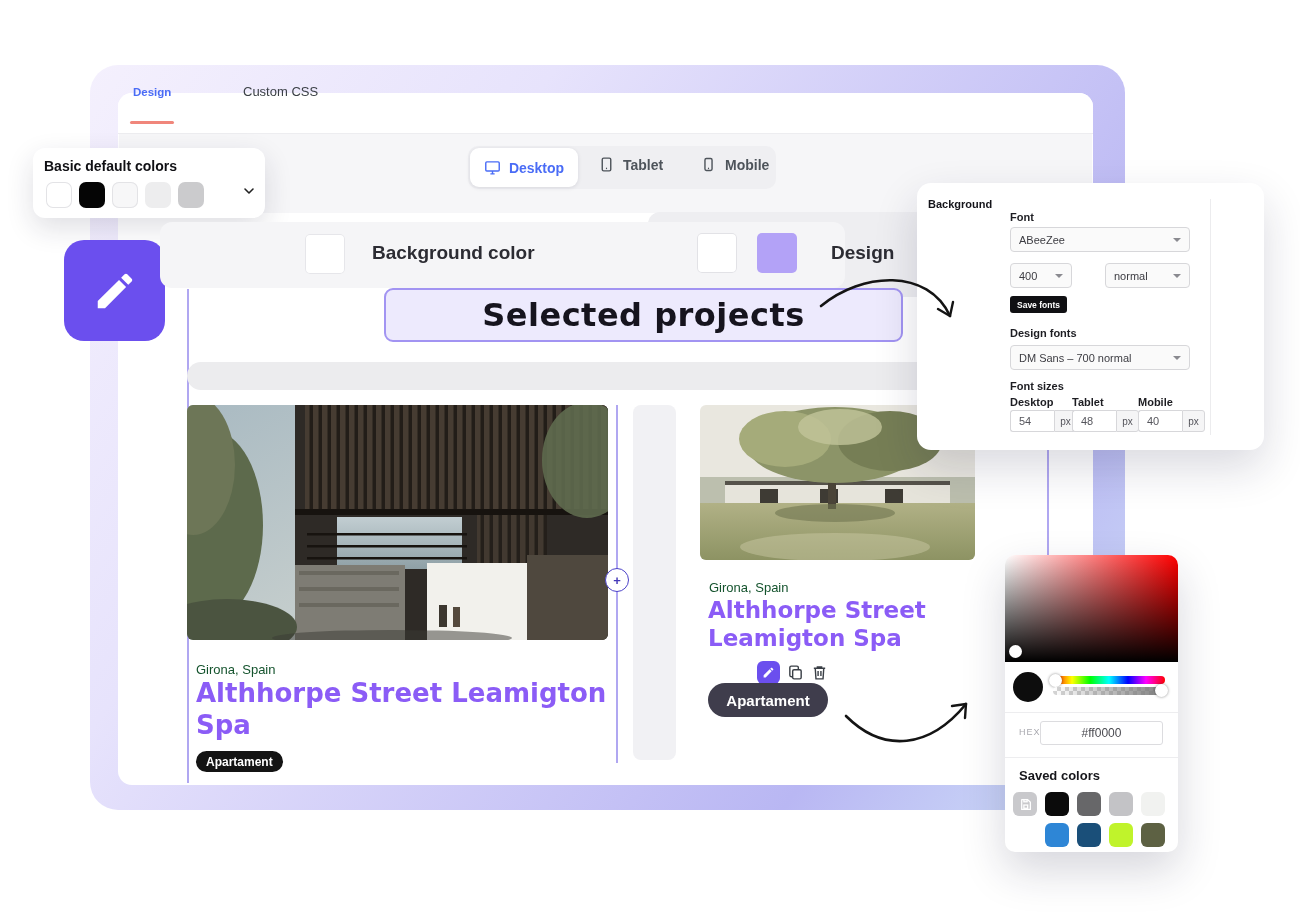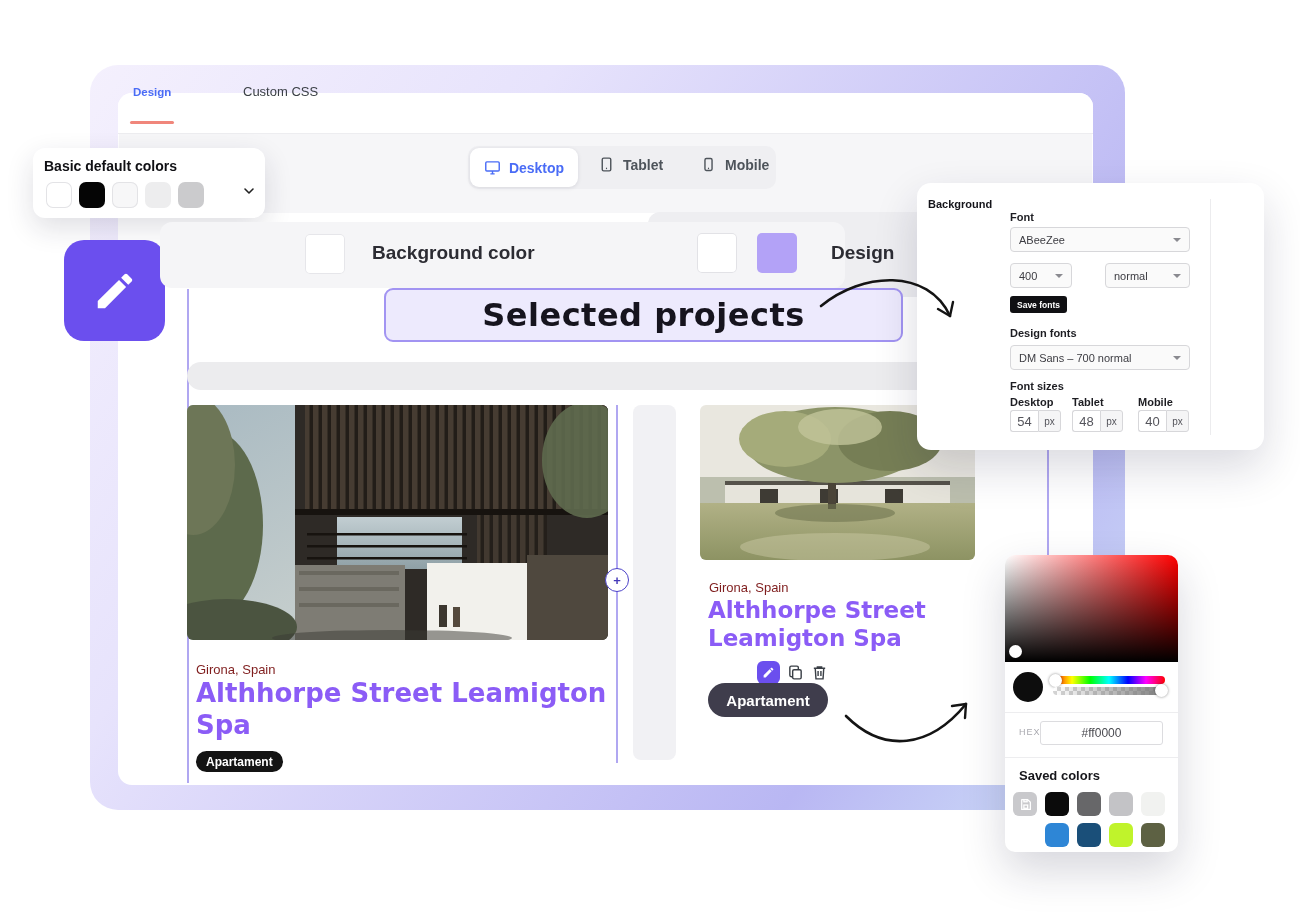--- a/index.html
+++ b/index.html
@@ -52,21 +52,21 @@
   .heading-box{left:345px;top:288px;width:515px;height:50px;background:#edeafd;border:2px solid #a294f2;border-radius:9px;
       display:flex;align-items:center;justify-content:center;margin-left:39px;}
   .heading-text{font-family:"DejaVu Sans",sans-serif;font-size:32px;font-weight:800;color:#16141e;letter-spacing:.5px;}
   .placeholder-bar{left:187px;top:362px;width:861px;height:28px;background:#ececee;border-radius:14px;}
 
   
   .card-img{position:absolute;border-radius:6px;overflow:hidden;}
   .mid-col{left:633px;top:405px;width:43px;height:355px;background:#f1f1f4;border-radius:8px;}
   .plus-btn{left:605px;top:568px;width:24px;height:24px;border-radius:50%;background:#fff;border:1.5px solid #4c42c9;
       display:flex;align-items:center;justify-content:center;font-size:13px;font-weight:700;color:#4338b8;box-sizing:border-box;}
-  .loc{position:absolute;font-size:13px;color:#7f1d1d;}
+  .loc{position:absolute;font-size:13px;color:#14532d;}
   .card-title{position:absolute;font-family:"DejaVu Sans",sans-serif;font-weight:800;color:#8b5cf6;line-height:1.22;}
   .title-left{left:196px;top:678px;width:420px;font-size:26px;}
   .title-right{left:708px;top:596px;width:270px;font-size:23px;}
   .tag-pill{position:absolute;color:#fff;display:flex;align-items:center;justify-content:center;}
   .tag-left{left:196px;top:751px;height:21px;padding:0 10px;background:#141414;border-radius:11px;font-size:12px;font-weight:600;}
   .tag-right{left:708px;top:683px;width:120px;height:34px;background:#3f3d4c;border-radius:17px;font-size:15px;font-weight:600;}
   .mini-toolbar{left:757px;top:661px;height:23px;display:flex;align-items:center;gap:7px;}
   .mini-pencil{width:23px;height:23px;background:#6b4fee;border-radius:6px;display:flex;align-items:center;justify-content:center;}
   .mini-pencil svg{width:13px;height:13px;fill:#fff;}
   .mini-icon{width:17px;height:17px;color:#3a3f46;}
@@ -76,22 +76,22 @@
       box-shadow:0 18px 44px rgba(25,25,60,.16);}
   .typo-title{left:928px;top:198px;font-size:11px;font-weight:700;color:#14141a;}
   .typo-divider{left:1210px;top:199px;width:1px;height:236px;background:#ececee;}
   .fld-label{position:absolute;font-size:11px;font-weight:700;color:#1d1d22;}
   .select{position:absolute;background:#fafafa;border:1px solid #d7d7da;border-radius:4px;
       display:flex;align-items:center;padding:0 8px;font-size:11px;color:#3c3c42;box-sizing:border-box;}
   .select::after{content:"";margin-left:auto;border-left:4px solid transparent;border-right:4px solid transparent;border-top:4px solid #8a8a90;}
   .save-font-btn{left:1010px;top:296px;height:17px;padding:0 7px;background:#101013;color:#fff;font-size:8.5px;font-weight:700;
       border-radius:3px;display:flex;align-items:center;}
   .size-group{position:absolute;display:flex;height:22px;}
-  .size-input{width:27px;border:1px solid #d7d7da;border-right:none;border-radius:3px 0 0 3px;font-size:13px;color:#55555c;
-      text-align:center;background:#fff;font-family:"Liberation Sans",sans-serif;padding:0;}
+  .size-input{width:27px;border:1px solid #d7d7da;border-right:none;border-radius:3px 0 0 3px;font-size:11px;color:#55555c;
+      text-align:left;background:#fff;font-family:"Liberation Sans",sans-serif;padding:8px;}
   .size-unit{width:21px;border:1px solid #d7d7da;border-radius:0 3px 3px 0;background:#f5f5f6;color:#55555c;font-size:10px;
       display:flex;align-items:center;justify-content:center;}
 
   
   .picker{left:1005px;top:555px;width:173px;height:297px;background:#fff;border-radius:10px;
       box-shadow:0 18px 44px rgba(25,25,60,.18);}
   .sat-area{left:1005px;top:555px;width:173px;height:107px;border-radius:10px 10px 0 0;
       background-image:linear-gradient(to top,#000,rgba(0,0,0,0)),linear-gradient(to right,#fff,#ff0000);}
   .sat-marker{left:1009px;top:645px;width:13px;height:13px;border-radius:50%;background:#fff;box-shadow:0 0 3px rgba(0,0,0,.5);}
   .preview-circle{left:1013px;top:672px;width:30px;height:30px;border-radius:50%;}

